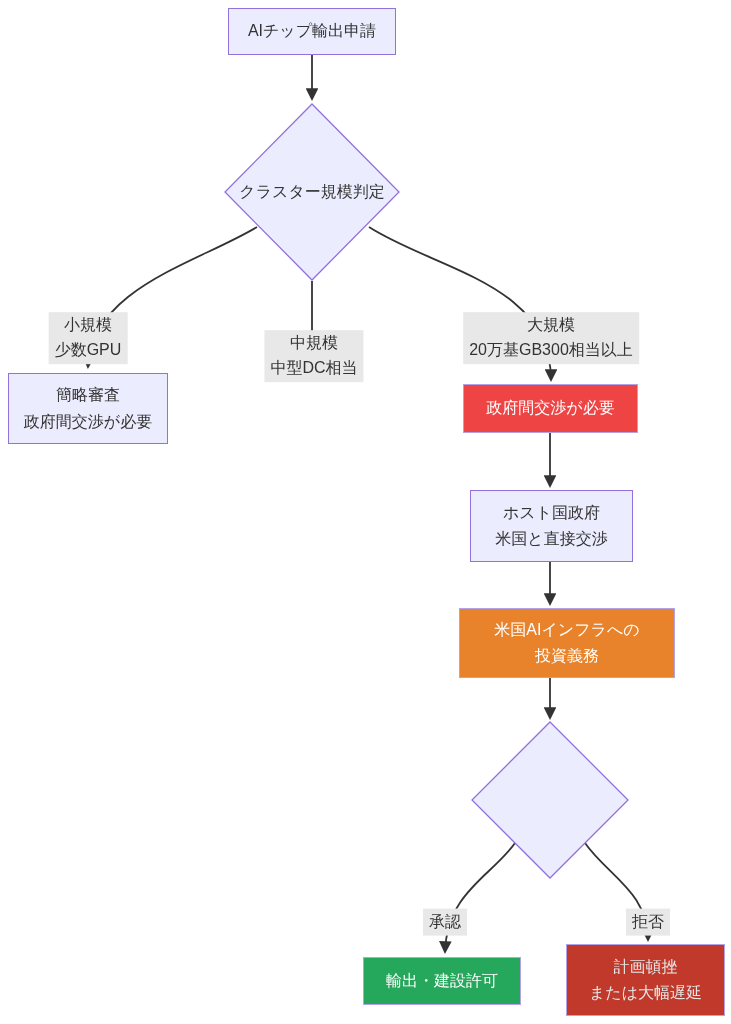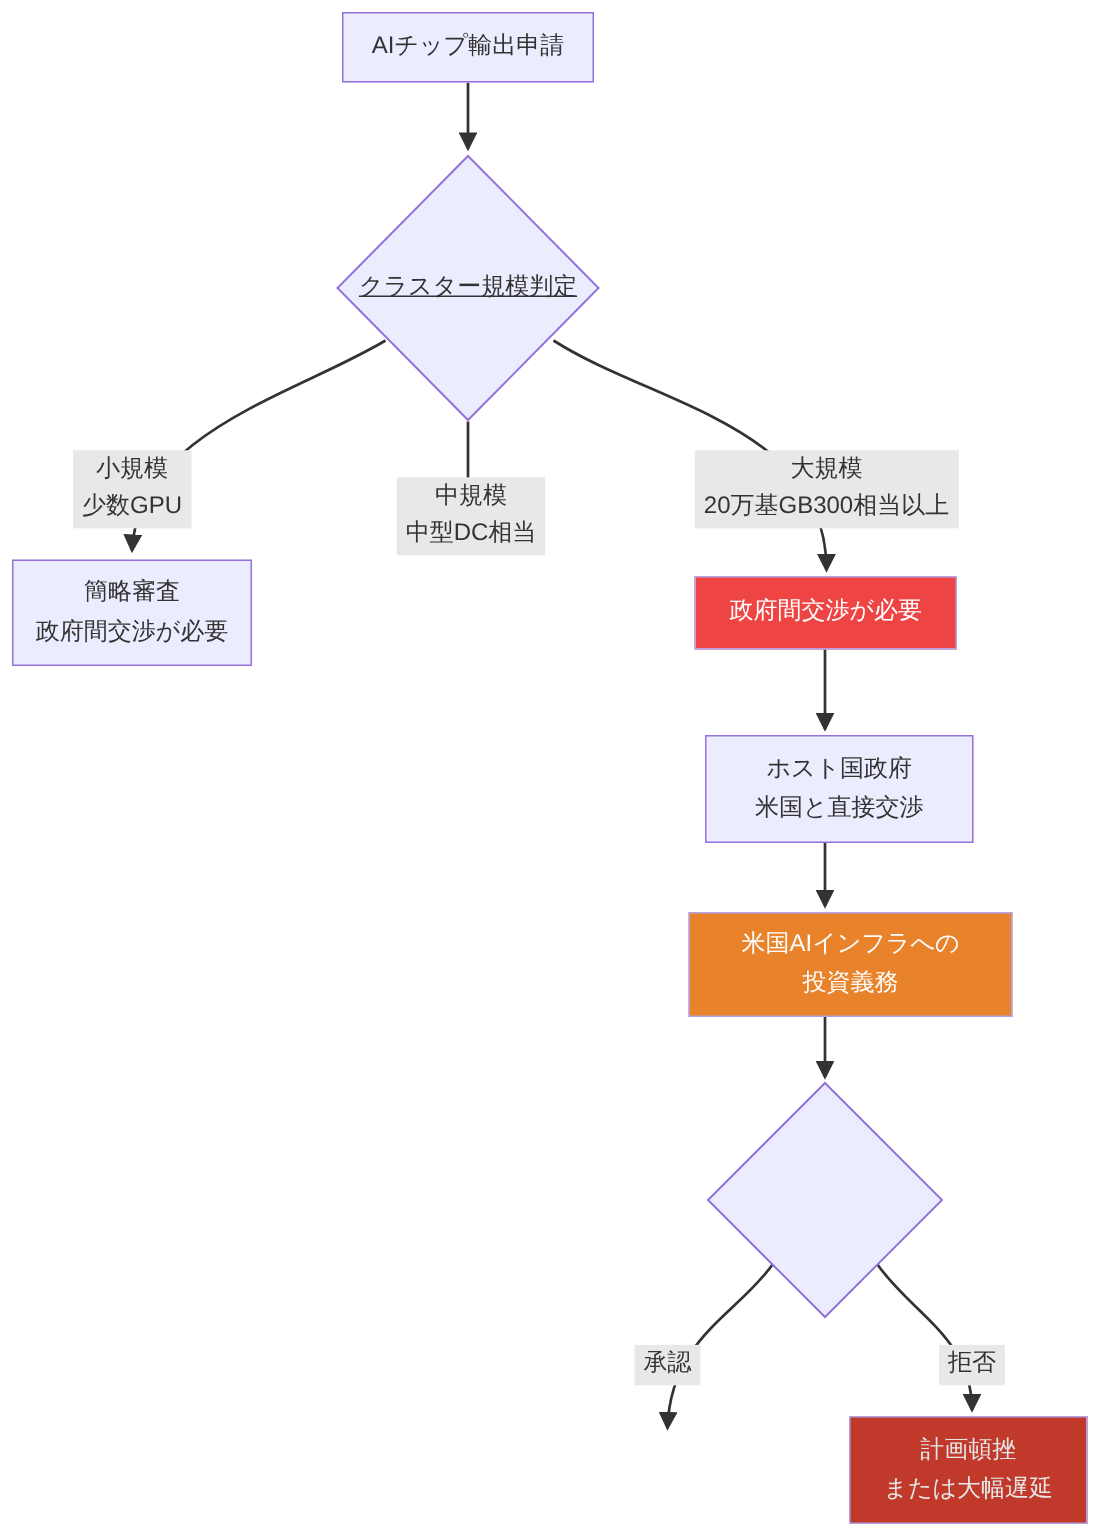--- a/index.html
+++ b/index.html
@@ -10,29 +10,29 @@
   }
   svg.edges { position:absolute; left:0; top:0; width:731px; height:1024px; }
   .edge { fill:none; stroke:#333333; stroke-width:1.8px; }
   .diamond { fill:#ECECFF; stroke:#9370DB; stroke-width:1.3px; }
   .node {
     position:absolute; display:flex; align-items:center; justify-content:center;
     text-align:center; white-space:pre-line; font-size:16px; line-height:1.65;
     box-sizing:border-box;
   }
   .rect  { background:#ECECFF; border:1.3px solid #9370DB; color:#333333; }
-  .dtext { background:transparent; border:none; color:#333333;text-decoration:underline; }
+  .dtext { background:transparent; border:none; color:#333333; }
   .salmon   { background:#ef4444; border:1.6px solid #b3a3e6; color:#ffffff; }
   .orange   { background:#E8832C; border:1.6px solid #b3a3e6; color:#ffffff; }
   .green    { background:#25A75C; border:1.6px solid #b3a3e6; color:#ffffff; }
   .darkred  { background:#C0392B; border:1.6px solid #b3a3e6; color:#e5e5e5; }
   .elabel {
     position:absolute; transform:translate(-50%,-50%);
     background:#e8e8e8; color:#333333; padding:1px 6px;
-    text-align:center; white-space:pre-line; font-size:16px; line-height:1.55;
+    text-align:center; white-space:pre-line; font-size:16px; line-height:1.55;margin-top:12px;
   }
 </style>
 </head>
 <body>
 
 <div class="canvas">
 
   <svg class="edges" viewBox="0 0 731 1024">
     <defs>
       <marker id="arrow" viewBox="0 0 10 10" refX="8.5" refY="5" markerWidth="7" markerHeight="7" orient="auto-start-reverse">
@@ -57,27 +57,28 @@
   <div class="node rect" style="left:228px;top:8px;width:168px;height:47px">AIチップ輸出申請</div>
 
   <div class="node dtext" style="left:222px;top:176px;width:180px;height:32px">クラスター規模判定</div>
 
   <div class="node rect" style="left:8px;top:373px;width:160px;height:71px">簡略審査
 政府間交渉が必要</div>
 
 
   <div class="node salmon" style="left:463px;top:384px;width:175px;height:49px">政府間交渉が必要</div>
 
-  <div class="node rect" style="left:470px;top:490px;width:179px;height:72px">ホスト国政府
+  <div class="node rect" style="left:470px;top:490px;width:163px;height:72px">ホスト国政府
 米国と直接交渉</div>
 
   <div class="node orange" style="left:459px;top:608px;width:216px;height:70px">米国AIインフラへの
 投資義務</div>
 
 
+  <div class="node green" style="left:363px;top:957px;width:158px;height:48px">輸出・建設許可</div>
 
   <div class="node darkred" style="left:566px;top:944px;width:159px;height:72px">計画頓挫
 または大幅遅延</div>
 
   <div class="elabel" style="left:88px;top:326px">小規模
 少数GPU</div>
 
   <div class="elabel" style="left:314px;top:344px">中規模
 中型DC相当</div>
 

